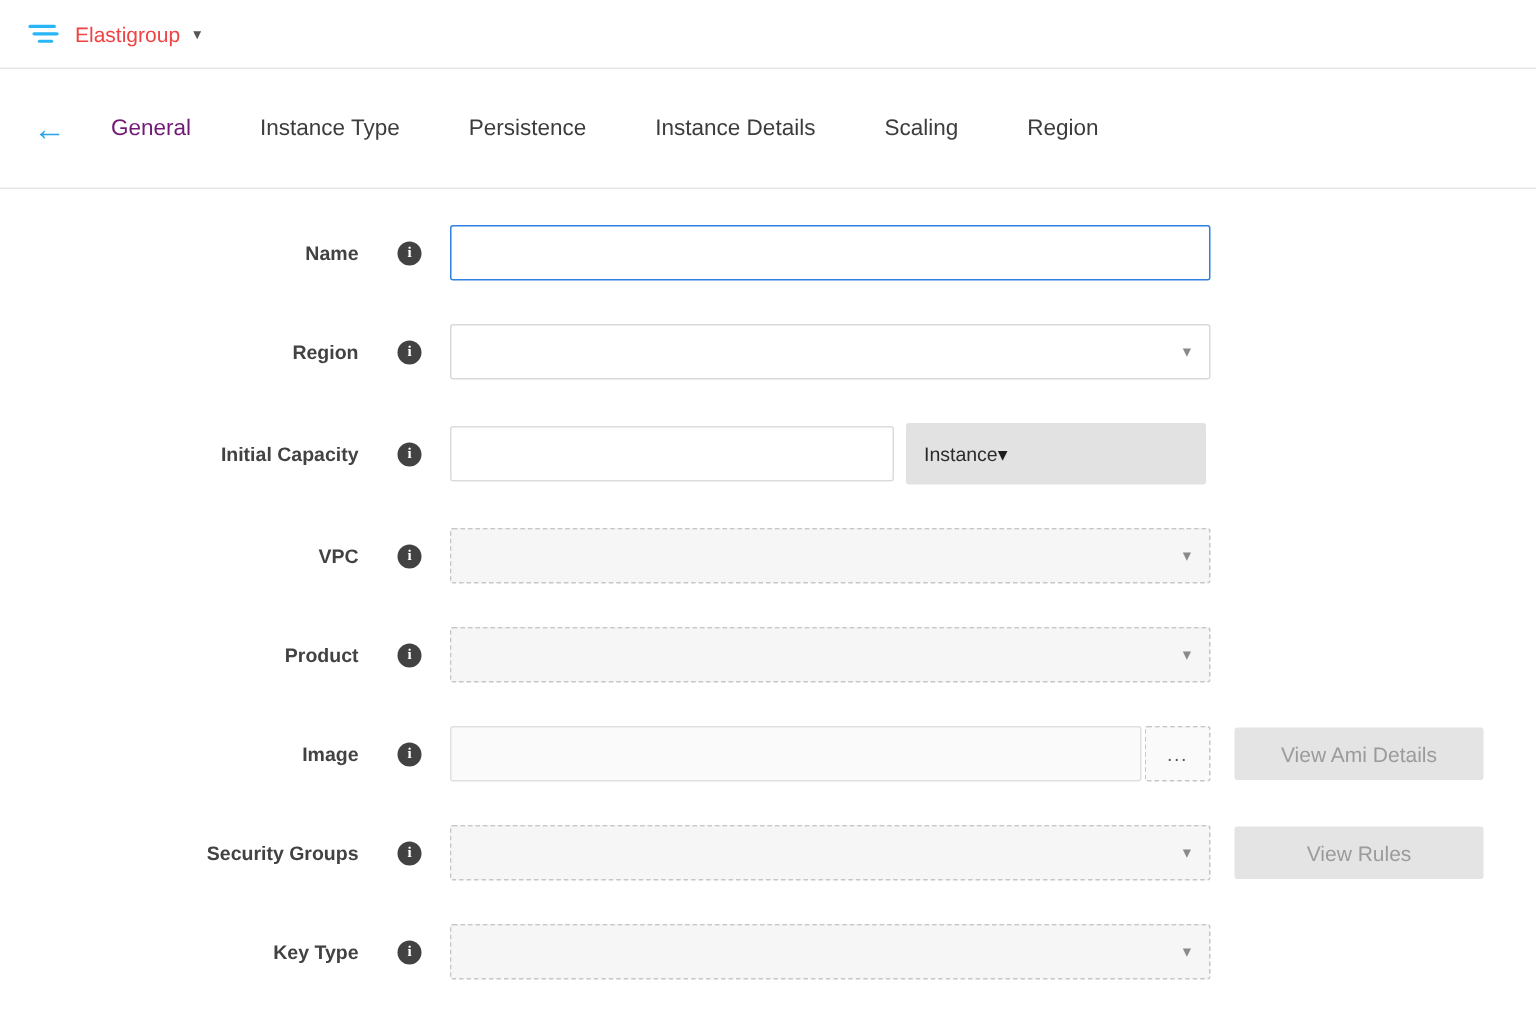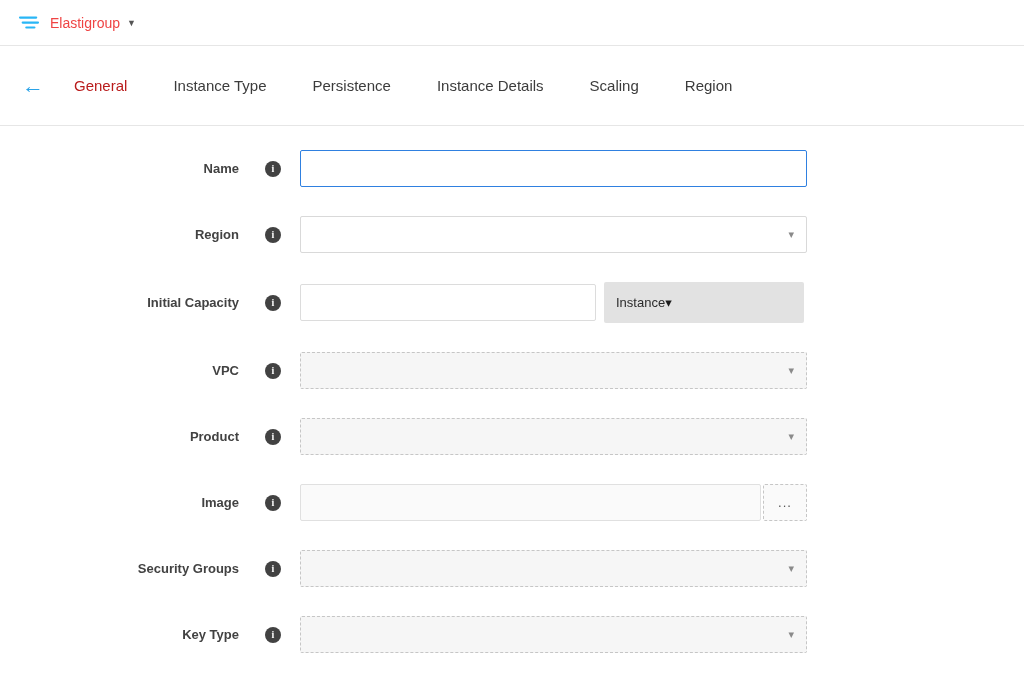--- a/index.html
+++ b/index.html
@@ -8,21 +8,21 @@
   
   .topbar { height:46px; display:flex; align-items:center; padding:0 18px; border-bottom:1px solid #e6e6e6; }
   .logo { width:22px; height:18px; display:inline-block; }
   .brand { font-size:14px; color:#ef4444; margin-left:10px; }
   .brand-caret { font-size:9px; color:#555; margin-left:7px; }
 
   
   .tabbar { height:80px; display:flex; align-items:center; border-bottom:1px solid #e6e6e6; padding-left:22px; }
   .back-btn { width:52px; font-size:22px; color:#2aa3e8; cursor:pointer; line-height:1; }
   .tab { font-size:15px; color:#3c3c3c; margin-right:46px; cursor:pointer; white-space:nowrap; }
-  .tab.active { color:#b91c1c; }
+  .tab.active { color:#701a75; }
 
   
   .form { padding-top:24px; }
   .row { display:flex; align-items:center; margin-bottom:29px; min-height:37px; }
   .label-cell { width:300px; display:flex; align-items:center; justify-content:flex-end; padding-right:19px; gap:26px; flex:none; }
   .field-label { font-size:13px; font-weight:bold; color:#424242; white-space:nowrap; }
   .info-icon { width:16px; height:16px; flex:none; border-radius:50%; background:#424242; color:#fff;
                font-size:10px; font-weight:bold; font-family:"Liberation Serif", serif;
                display:flex; align-items:center; justify-content:center; cursor:pointer; }
 
@@ -134,30 +134,32 @@
 
   <div class="row">
     <div class="label-cell">
       <span class="field-label">Image</span>
       <span class="info-icon">i</span>
     </div>
     <div class="image-group">
       <input class="image-input" type="text" value="" style="">
       <span class="ellipsis-btn">...</span>
     </div>
+    <button class="side-btn">View Ami Details</button>
   </div>
 
   <div class="row">
     <div class="label-cell">
       <span class="field-label">Security Groups</span>
       <span class="info-icon">i</span>
     </div>
     <div class="dropdown disabled">
       <span class="caret">▾</span>
     </div>
+    <button class="side-btn">View Rules</button>
   </div>
 
   <div class="row">
     <div class="label-cell">
       <span class="field-label">Key Type</span>
       <span class="info-icon">i</span>
     </div>
     <div class="dropdown disabled">
       <span class="caret">▾</span>
     </div>

